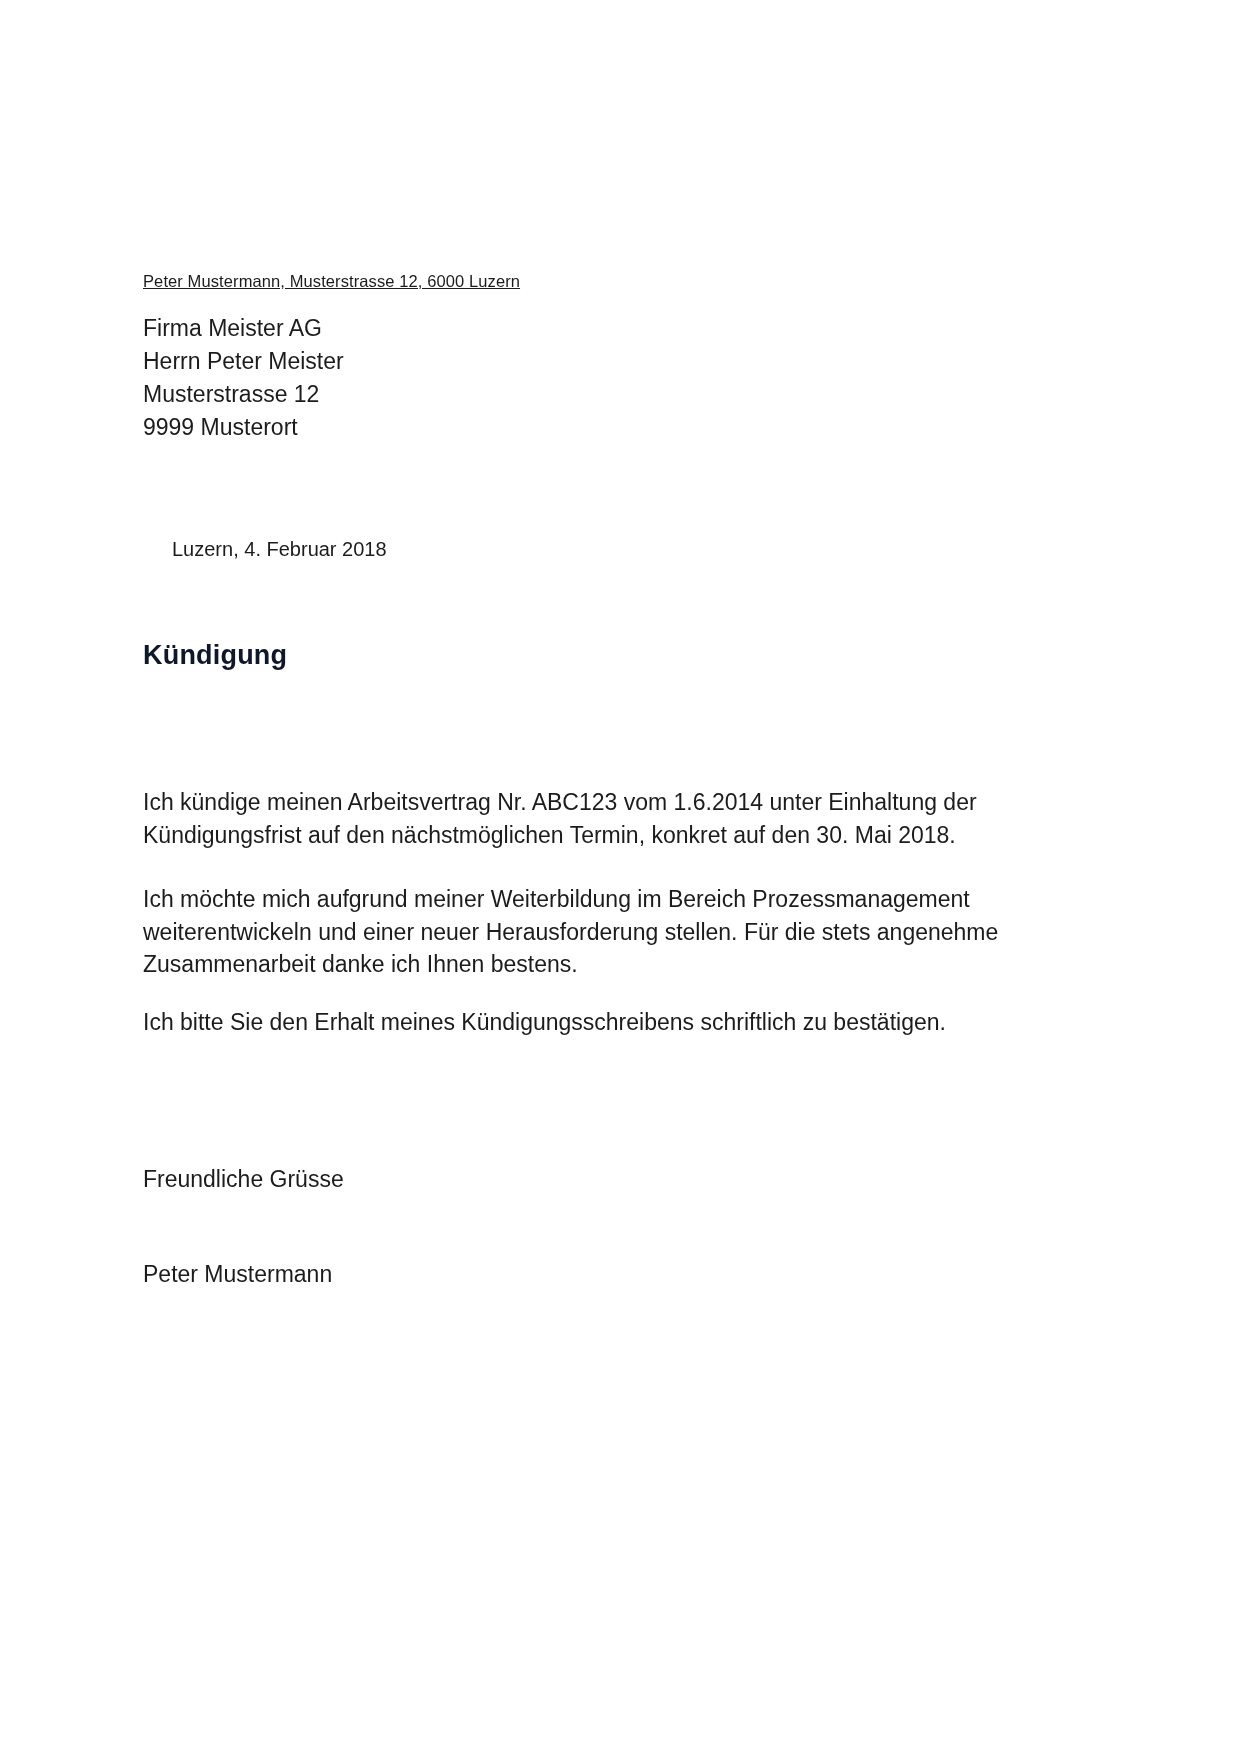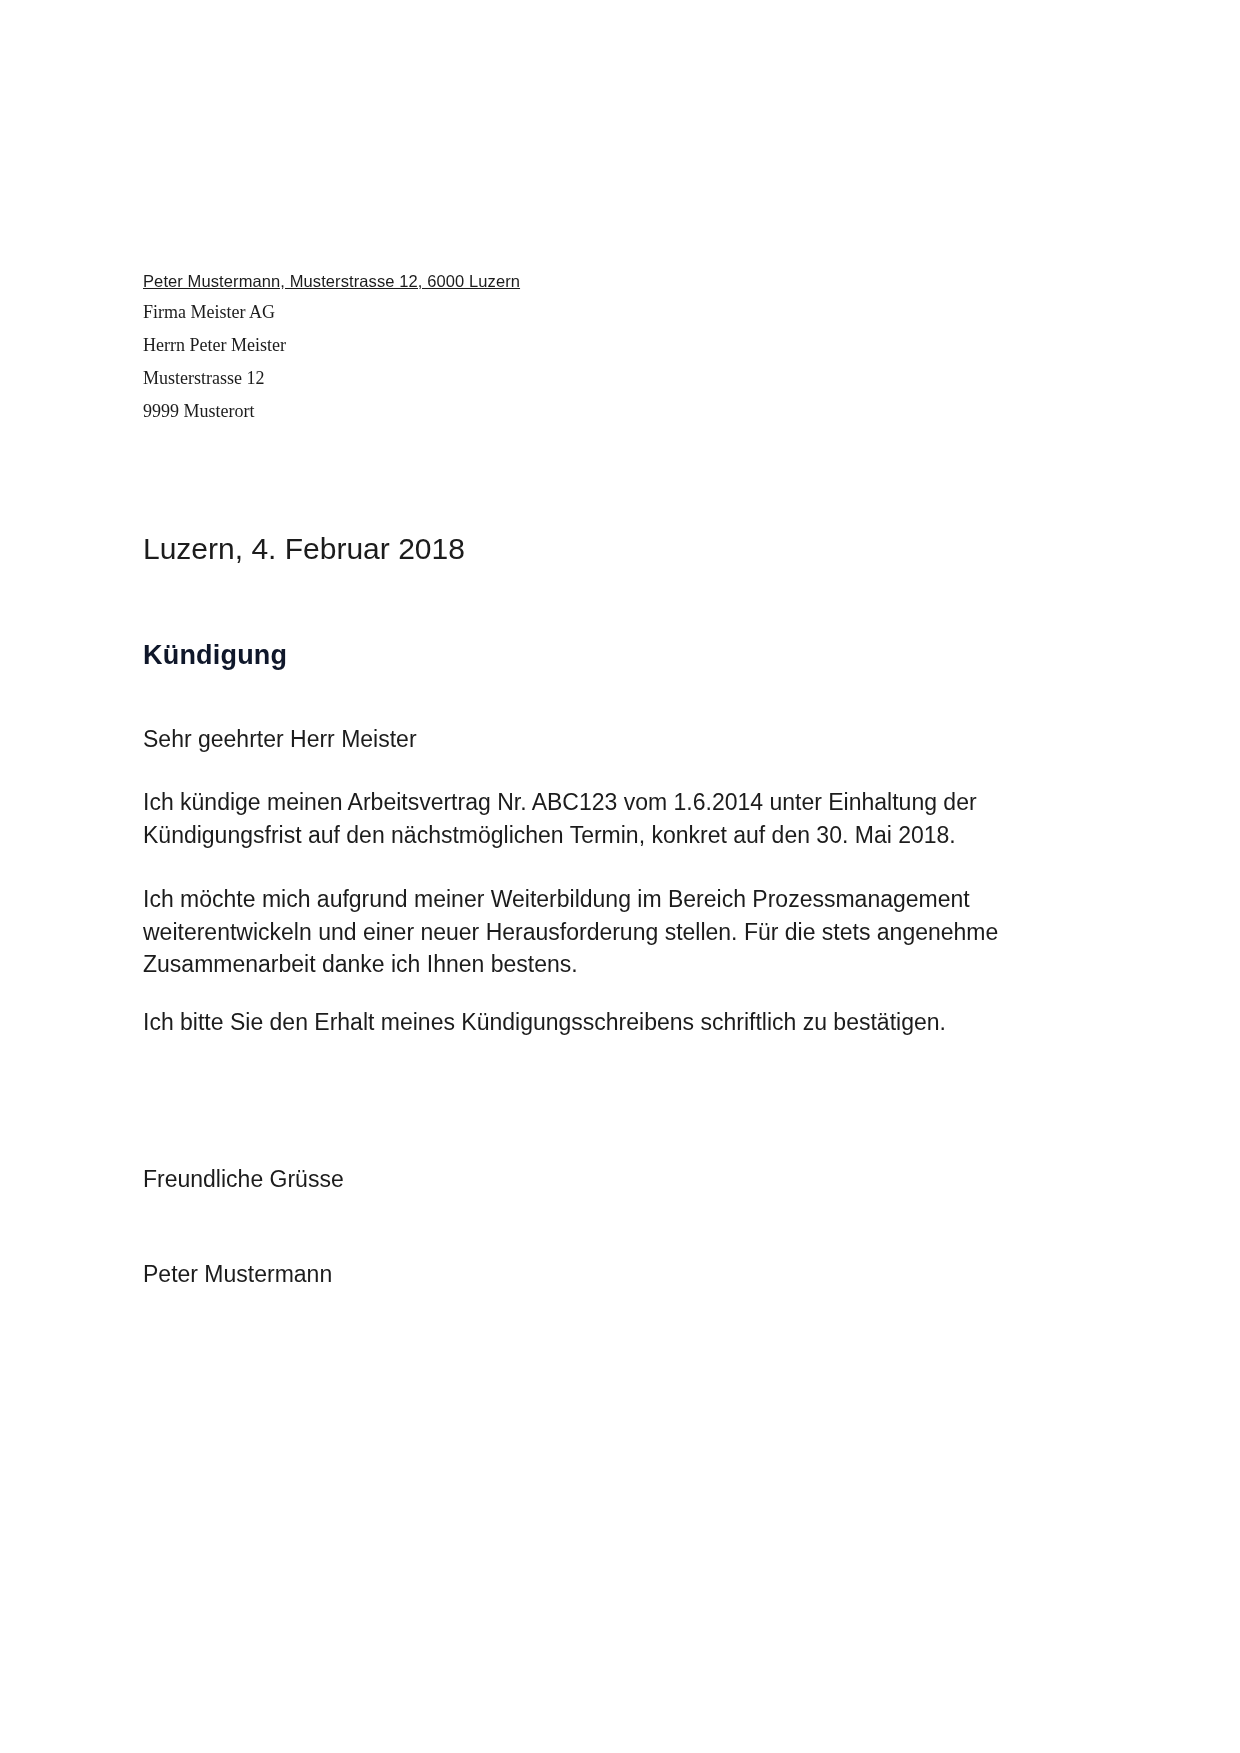--- a/index.html
+++ b/index.html
@@ -19,30 +19,30 @@
   .abs { position: absolute; left: 143px; }
   .sender-line {
     top: 271px;
     font-size: 16.5px;
     line-height: 1.25;
     text-decoration: underline;
     color: #1c1c1c;
     letter-spacing: 0.1px;
   }
   .recipient {
-    top: 296px;
-    font-size: 18px;
+    top: 312px;
+    font-size: 23px;
     line-height: 33px;
     white-space: pre-line;
-    font-family: Liberation Serif, serif;
   }
   .date-line {
     top: 533px;
-    font-size: 30px;
+    font-size: 20px;
     line-height: 32px;
+    margin-left: 29px;
   }
   .subject {
     top: 640px;
     font-size: 27px;
     font-weight: bold;
     color: #0f172a;
     letter-spacing: 0.2px;
   }
   .salutation {
     top: 723px;
@@ -70,21 +70,20 @@
 
   <div class="abs recipient">Firma Meister AG
 Herrn Peter Meister
 Musterstrasse 12
 9999 Musterort</div>
 
   <div class="abs date-line">Luzern, 4. Februar 2018</div>
 
   <h1 class="abs subject">Kündigung</h1>
 
-  <p class="abs salutation">Sehr geehrter Herr Meister</p>
 
   <p class="abs para para-1">Ich kündige meinen Arbeitsvertrag Nr. ABC123 vom 1.6.2014 unter Einhaltung der
 Kündigungsfrist auf den nächstmöglichen Termin, konkret auf den 30. Mai 2018.</p>
 
   <p class="abs para para-2">Ich möchte mich aufgrund meiner Weiterbildung im Bereich Prozessmanagement
 weiterentwickeln und einer neuer Herausforderung stellen. Für die stets angenehme
 Zusammenarbeit danke ich Ihnen bestens.</p>
 
   <p class="abs para para-3">Ich bitte Sie den Erhalt meines Kündigungsschreibens schriftlich zu bestätigen.</p>
 

